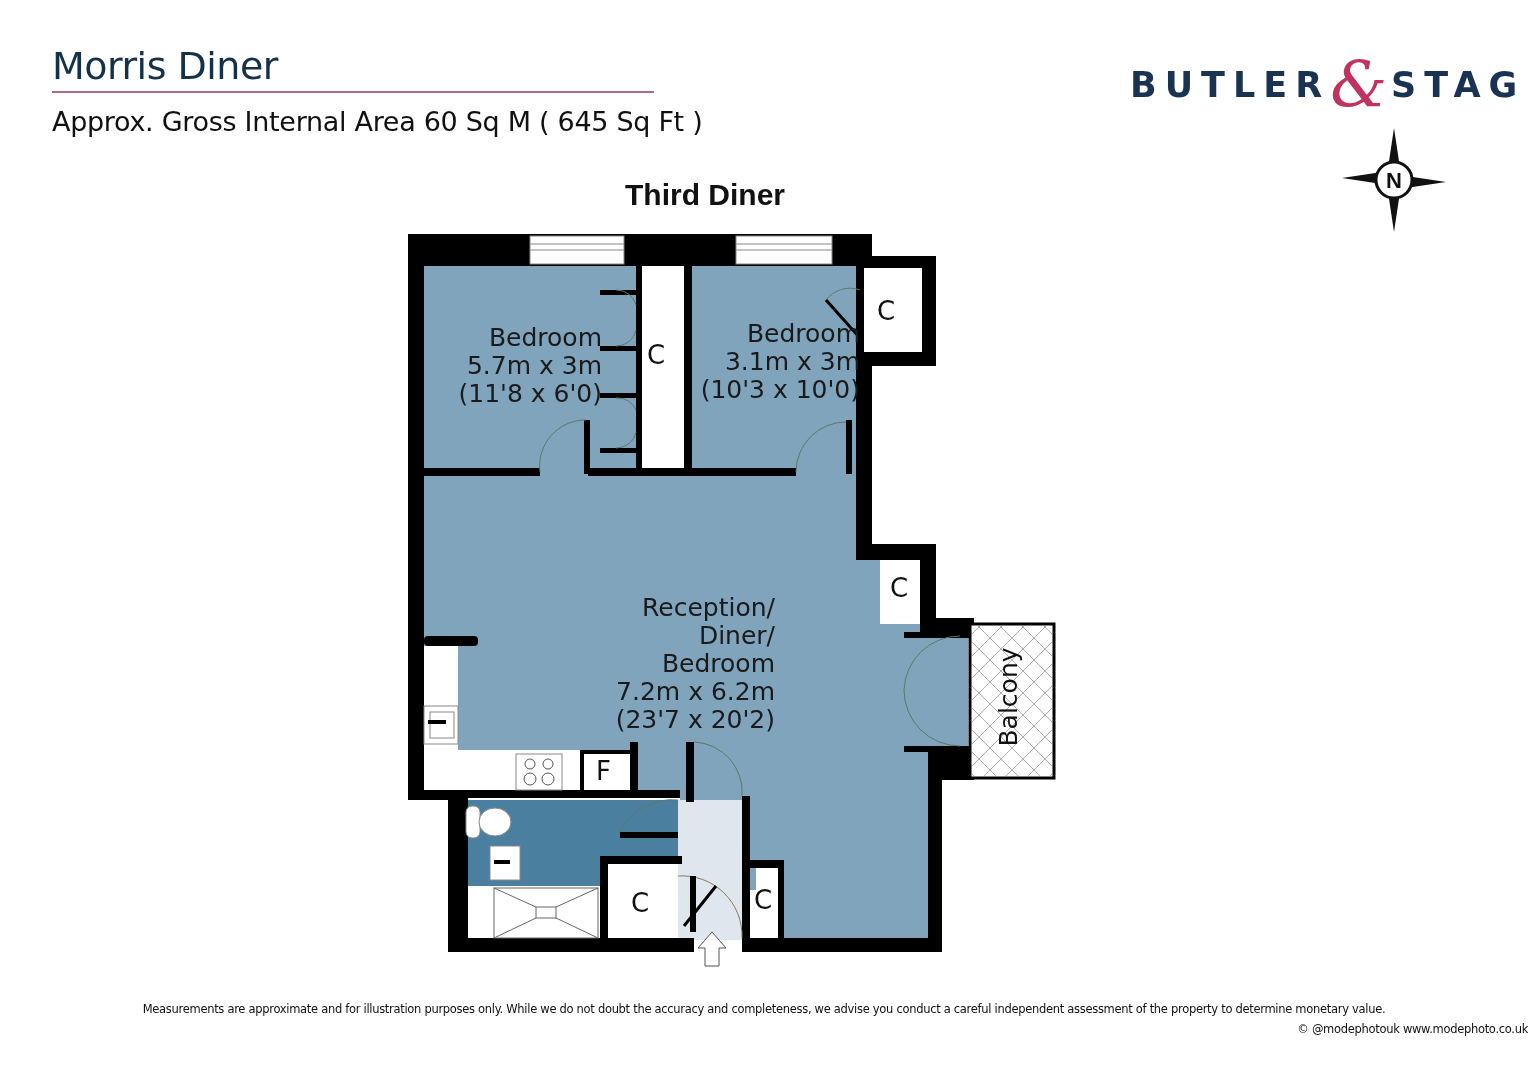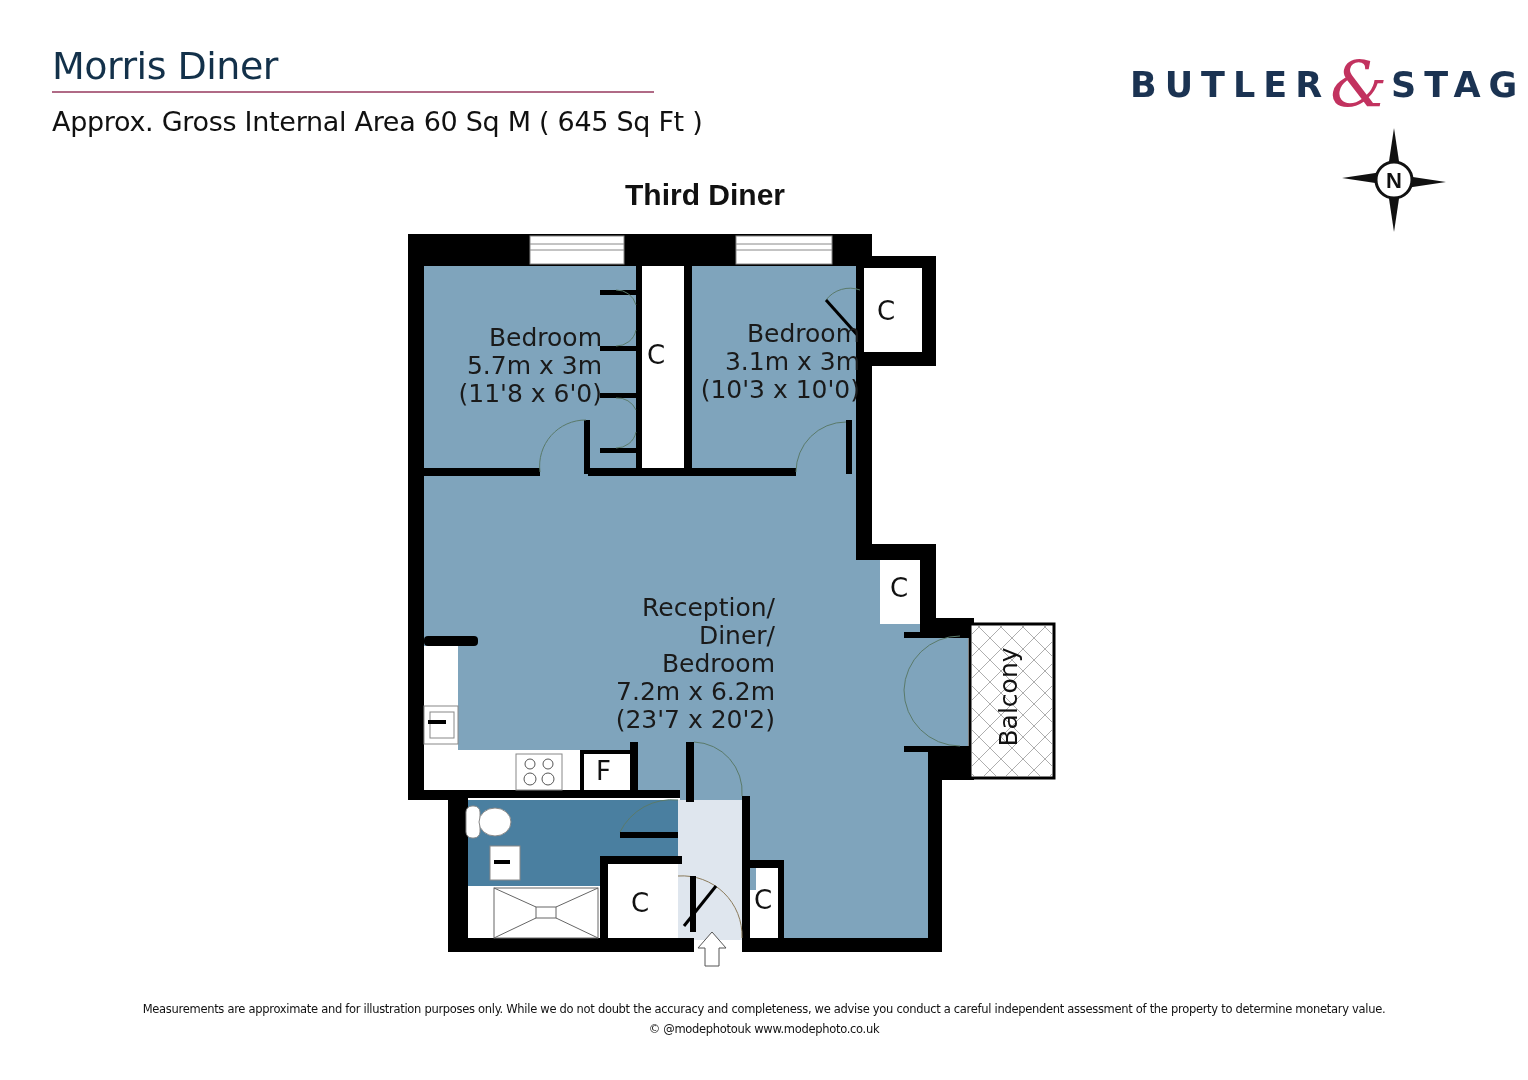--- a/index.html
+++ b/index.html
@@ -11,21 +11,21 @@
   .logo-word { font-family: "DejaVu Sans", sans-serif; font-weight: bold; font-size: 35px; color: #1b3352; letter-spacing: 8px; }
   .logo-amp { font-family: "DejaVu Serif", serif; font-style: italic; font-size: 64px; color: #c2325f; margin: 0 4px 0 0; line-height: 1; }
   .compass { position: absolute; left: 1340px; top: 126px; width: 108px; height: 108px; }
   .floor-title { position: absolute; left: 560px; top: 178px; width: 290px; text-align: center; font-size: 30px; font-weight: bold; color: #111; font-family: "Liberation Sans", sans-serif; }
   .plan { position: absolute; left: 0; top: 0; }
   .room-label { position: absolute; text-align: right; color: #1a1a1a; font-size: 25px; line-height: 28px; font-family: "DejaVu Sans", sans-serif; }
   .c-label { position: absolute; font-size: 26px; color: #111; font-family: "DejaVu Sans", sans-serif; }
   .balcony-label { position: absolute; left: 1008px; top: 697px; transform: translate(-50%, -50%) rotate(-90deg); font-size: 25px; color: #111; font-family: "DejaVu Sans", sans-serif; }
   .f-label { position: absolute; left: 596px; top: 756px; font-size: 26px; color: #111; font-family: "DejaVu Sans", sans-serif; }
   .footer-disclaimer { position: absolute; left: 0; top: 1002px; width: 1528px; text-align: center; font-size: 11.5px; color: #111; font-family: "DejaVu Sans", sans-serif; letter-spacing: -0.3px; }
-  .footer-credit { position: absolute; left: 0; top: 1022px; width: 1528px; text-align: center; font-size: 11.5px; color: #111; font-family: "DejaVu Sans", sans-serif; letter-spacing: -0.3px; }
+  .footer-credit { position: absolute; left: 0; top: 1022px; width: 1528px; text-align: right; font-size: 11.5px; color: #111; font-family: "DejaVu Sans", sans-serif; letter-spacing: -0.3px; }
 </style>
 </head>
 <body>
 
 <div class="header-title">Morris Diner</div>
 <div class="header-rule"></div>
 <div class="header-subtitle">Approx. Gross Internal Area 60 Sq M ( 645 Sq Ft )</div>
 
 <div class="logo">
   <span class="logo-word">BUTLER</span>

